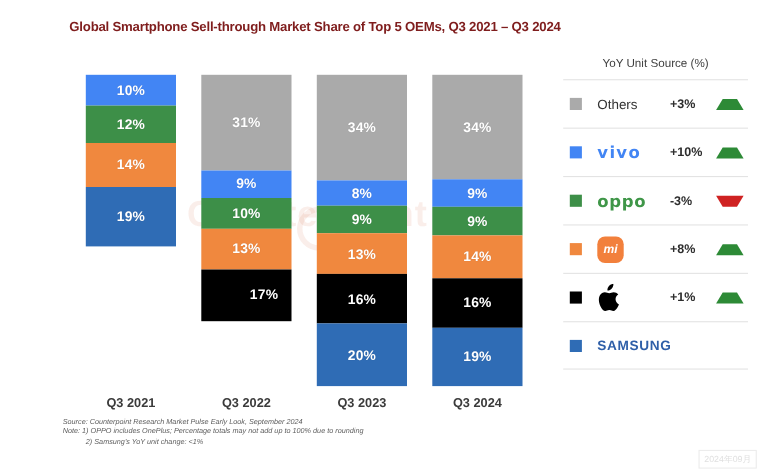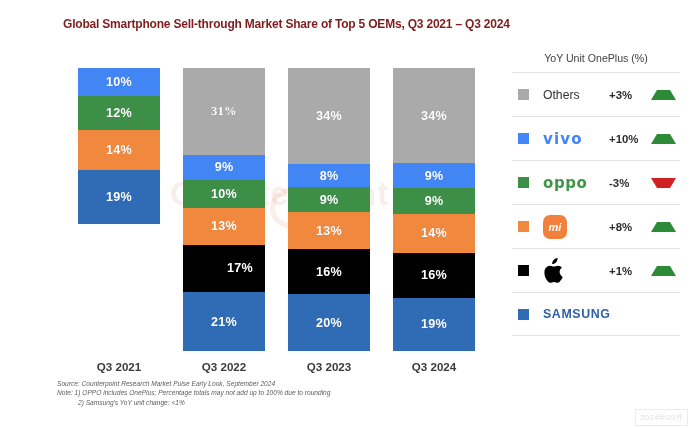--- a/index.html
+++ b/index.html
@@ -234,37 +234,34 @@
         </div>
         <div class="bar-seg" style="background: rgb(240, 136, 62); height: 39.62px;">
           <span>14%</span>
         </div>
         <div class="bar-seg" style="background: rgb(47, 108, 181); height: 53.77px;">
           <span>19%</span>
         </div>
       </div>
       <div class="cat-label" style="left: 23px;">Q3 2021</div>
       <div class="bar-group" style="left: 128px;">
-        <div class="bar-seg" style="background: rgb(170, 170, 170); height: 86.8614px; font-family: Liberation Serif, serif;">
+        <div class="bar-seg" style="background: rgb(170, 170, 170); height: 86.8614px;">
           <span>31%</span>
         </div>
         <div class="bar-seg" style="background: rgb(66, 133, 244); height: 25.2178px;">
           <span>9%</span>
         </div>
         <div class="bar-seg" style="background: rgb(61, 143, 72); height: 28.0198px;">
           <span>10%</span>
         </div>
         <div class="bar-seg" style="background: rgb(240, 136, 62); height: 36.4257px;">
           <span>13%</span>
         </div>
         <div class="bar-seg" style="background: rgb(0, 0, 0); height: 47.6337px; padding-left: 32px;">
           <span>17%</span>
-        </div>
-        <div class="bar-seg" style="background: rgb(47, 108, 181); height: 58.8416px;">
-          <span>21%</span>
         </div>
       </div>
       <div class="cat-label" style="left: 128px;">Q3 2022</div>
       <div class="bar-group" style="left: 233px;">
         <div class="bar-seg" style="background: rgb(170, 170, 170); height: 96.22px;">
           <span>34%</span>
         </div>
         <div class="bar-seg" style="background: rgb(66, 133, 244); height: 22.64px;">
           <span>8%</span>
         </div>
@@ -305,21 +302,21 @@
       <div class="cat-label" style="left: 338px;">Q3 2024</div>
     </div>
 
   <div id="footnotes">
     <div>Source: Counterpoint Research Market Pulse Early Look, September 2024</div>
     <div>Note: 1) OPPO includes OnePlus; Percentage totals may not add up to 100% due to rounding</div>
     <div class="fn-indent">2) Samsung's YoY unit change: &lt;1%</div>
   </div>
 
   <div id="legend">
-    <div id="legend-title">YoY Unit OnePlus (%)</div>
+    <div id="legend-title">YoY Unit Source (%)</div>
     <div id="legend-rows">
         <div class="legend-row">
           <div class="swatch" style="background: rgb(170, 170, 170);"></div>
           <div class="brand">
             <span class="brand-text-others">Others</span>
           </div>
           <div class="pct">+3%</div>
           <div class="tri up"></div>
         </div>
         <div class="legend-row">

